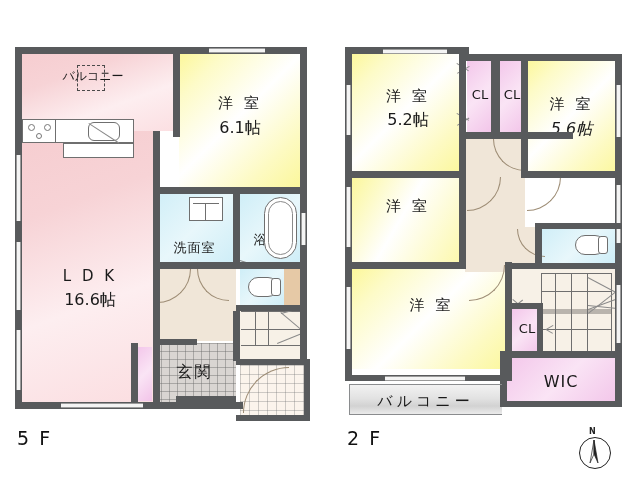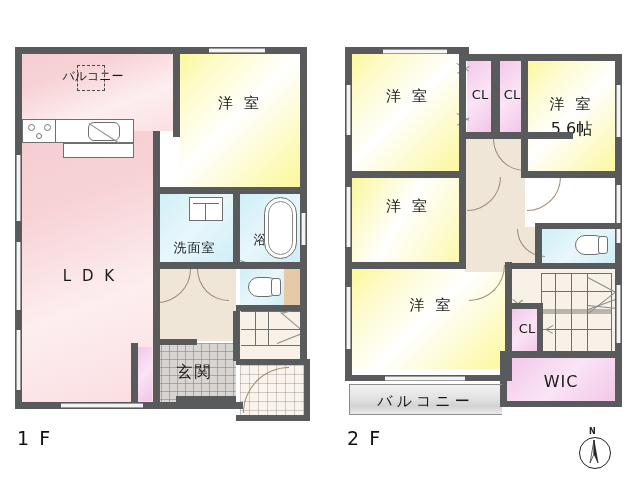--- a/index.html
+++ b/index.html
@@ -80,24 +80,26 @@
   .cN{position:absolute;font-size:8px;color:#222;font-weight:bold;}
 </style>
 </head>
 <body>
 
 <div class="plan" style="left:15px;top:47px;width:292px;height:368px;">
 
   <div class="room f-ldk" style="left:6px;top:6px;width:170px;height:78px;"></div>
   <div class="room f-ldk" style="left:6px;top:84px;width:138px;height:272px;">
     <div class="label lab-jp" style="top:137px;">L D K</div>
+    <div class="label lab-num" style="top:160px;">16.6帖</div>
   </div>
 
   <div class="room f-yel" style="left:164px;top:6px;width:122px;height:135px;">
     <div class="label lab-jp" style="top:42px;">洋 室</div>
+    <div class="label lab-num" style="top:66px;">6.1帖</div>
   </div>
 
   <div class="room f-blue" style="left:138px;top:146px;width:83px;height:72px;padding-left:28px;">
     <div class="label lab-sm" style="top:48px;">洗面室</div>
   </div>
 
   <div class="room f-blue" style="left:225px;top:146px;width:61px;height:72px;">
     <div class="label lab-sm" style="top:40px;left:-6px;">浴室</div>
   </div>
 
@@ -181,39 +183,40 @@
   <div class="wall" style="left:218px;top:144px;width:7px;height:76px;"></div>
   <div class="wall" style="left:138px;top:215px;width:84px;height:7px;"></div>
   <div class="wall" style="left:218px;top:215px;width:74px;height:7px;"></div>
   <div class="wall" style="left:221px;top:258px;width:71px;height:6px;"></div>
   <div class="wall" style="left:138px;top:292px;width:44px;height:6px;"></div>
   <div class="wall" style="left:218px;top:264px;width:7px;height:50px;"></div>
   <div class="wall" style="left:161px;top:349px;width:60px;height:7px;"></div>
   <div class="wall" style="left:116px;top:296px;width:7px;height:60px;"></div>
 </div>
 
-<div class="floorlab" style="left:17px;top:427px;">1 F</div>
+<div class="floorlab" style="left:17px;top:427px;">5 F</div>
 
 <div class="plan" style="left:345px;top:47px;width:277px;height:368px;">
 
   <div class="room f-yel" style="left:6px;top:6px;width:114px;height:118px;">
     <div class="label lab-jp" style="top:35px;">洋 室</div>
+    <div class="label lab-num" style="top:58px;">5.2帖</div>
   </div>
 
   <div class="room f-pink" style="left:122px;top:13px;width:26px;height:72px;">
     <div class="label lab-cl" style="top:28px;">CL</div>
   </div>
 
   <div class="room f-pink" style="left:154px;top:13px;width:26px;height:72px;">
     <div class="label lab-cl" style="top:28px;">CL</div>
   </div>
 
   <div class="room f-yel" style="left:182px;top:13px;width:89px;height:118px;">
     <div class="label lab-jp" style="top:36px;">洋 室</div>
-    <div class="label lab-num" style="top:60px;">5.6帖</div>
+    <div class="label lab-num" style="top:60px;font-style:italic;">5.6帖</div>
   </div>
 
   <div class="room f-yel2" style="left:6px;top:131px;width:114px;height:84px;">
     <div class="label lab-jp" style="top:20px;">洋 室</div>
   </div>
 
   <div class="room f-yel" style="left:6px;top:222px;width:161px;height:100px;">
     <div class="label lab-jp" style="top:28px;">洋 室</div>
   </div>
 

